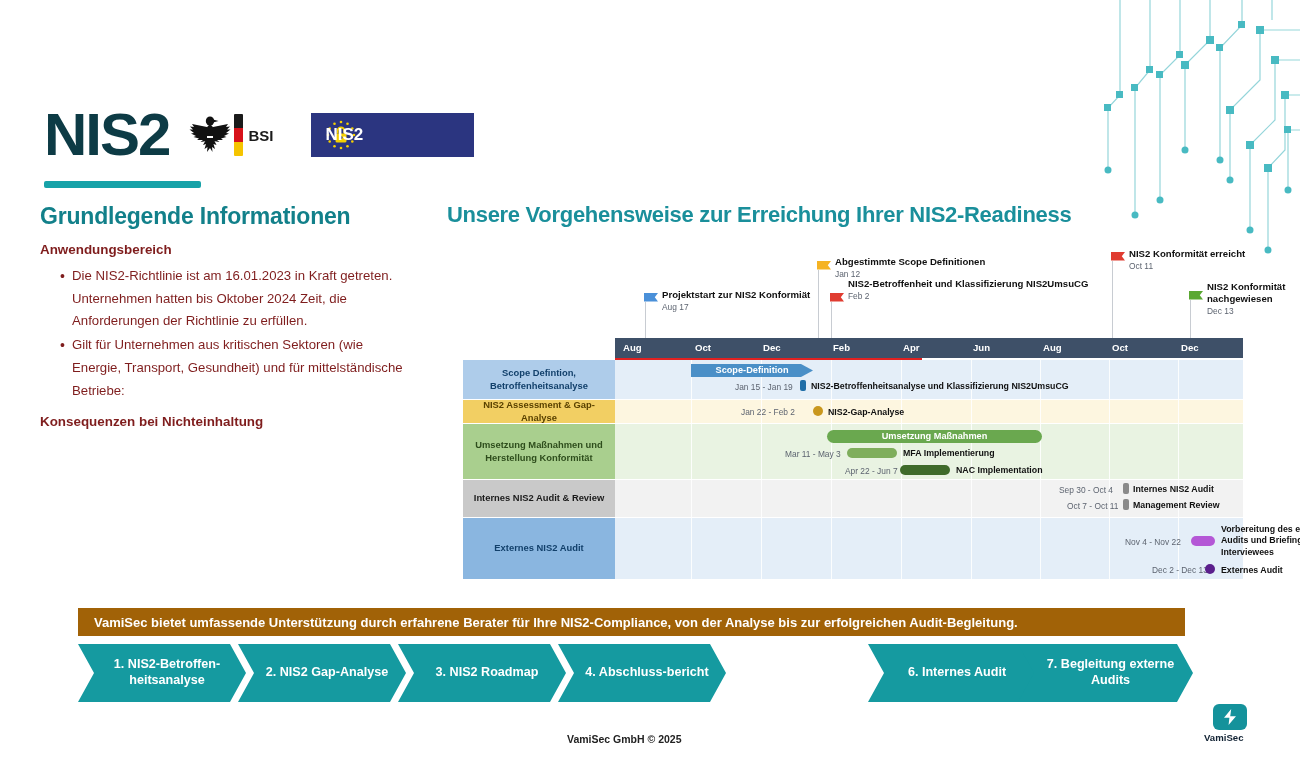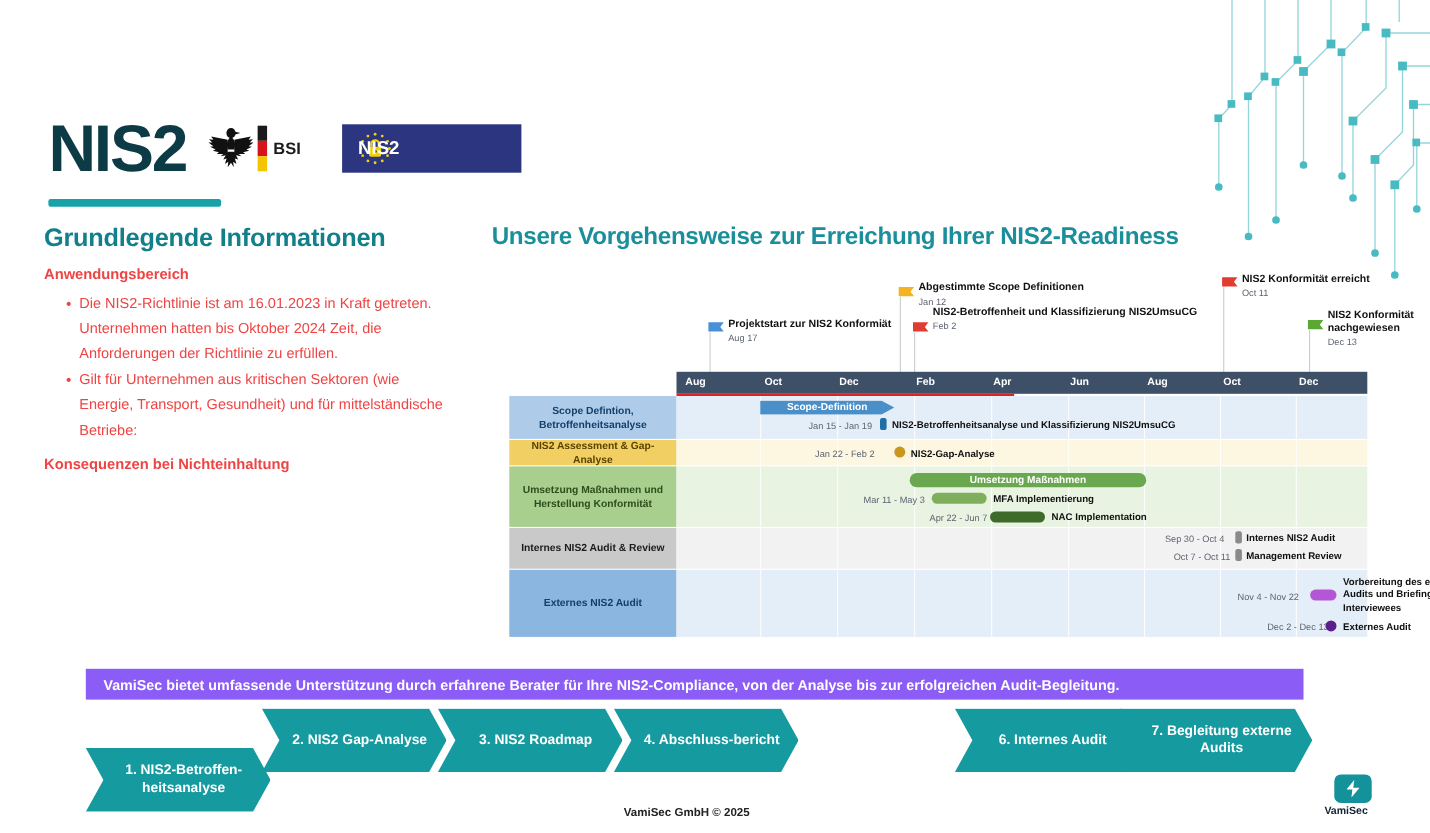--- a/index.html
+++ b/index.html
@@ -22,21 +22,21 @@
   .flagbar i:nth-child(1){background:#1a1a1a;}
   .flagbar i:nth-child(2){background:#d7121a;}
   .flagbar i:nth-child(3){background:#f5c400;}
   .bsi-text{font-size:15px;font-weight:bold;color:#1b1b1b;margin-left:2px;}
   .eu-badge{margin-left:24px;width:163px;height:44px;background:#2b3580;display:flex;align-items:center;gap:12px;padding:0 14px;box-sizing:border-box;}
   .eu-badge .lbl{color:#fff;font-size:17px;font-weight:bold;}
   .teal-rule{position:absolute;left:44px;top:181px;width:157px;height:7px;background:#17a2a8;border-radius:2px;}
 
   
   .h2-left{position:absolute;left:40px;top:203px;font-size:23px;font-weight:bold;color:#12808a;letter-spacing:-.2px;}
-  .left-body{position:absolute;left:40px;top:238px;width:372px;font-size:13.2px;line-height:1.72;color:#ef4444;}
+  .left-body{position:absolute;left:40px;top:238px;width:372px;font-size:13.2px;line-height:1.72;color:#7f1d1d;}
   .sub-h{font-weight:bold;font-size:13.4px;margin:0 0 2px 0;}
   .sub-h.second{margin-top:8px;}
   ul.lvl1{margin:4px 0 0 0;padding-left:20px;list-style:none;}
   ul.lvl1>li{position:relative;padding-left:12px;margin-bottom:1px;}
   ul.lvl1>li::before{content:"•";position:absolute;left:0;top:-1px;font-size:14px;}
   ul.lvl2{margin:0;padding-left:20px;list-style:none;}
   ul.lvl2>li{position:relative;padding-left:14px;}
   ul.lvl2>li::before{content:"◦";position:absolute;left:0;top:-1px;font-size:14px;}
 
   
@@ -66,21 +66,21 @@
   .bar.arrow{border-radius:0;}
   .bar .cap{position:absolute;left:0;right:0;text-align:center;font-size:9.2px;color:#ffffff;line-height:13px;font-weight:bold;}
   .pill{position:absolute;height:10px;border-radius:5px;}
   .dot{position:absolute;width:10px;height:10px;border-radius:50%;}
   .tiny{position:absolute;width:6px;height:11px;border-radius:2px;}
   .lbl{position:absolute;font-size:8.8px;font-weight:bold;color:#111;white-space:nowrap;line-height:1.3;}
   .lbl.wrap{white-space:normal;width:128px;}
   .dat{position:absolute;font-size:8.4px;color:#5d6470;white-space:nowrap;}
 
   
-  .banner{position:absolute;left:78px;top:608px;width:1107px;height:28px;background:#8b5cf6;
+  .banner{position:absolute;left:78px;top:608px;width:1107px;height:28px;background:#a16207;
           display:flex;align-items:center;padding-left:16px;box-sizing:border-box;}
   .banner span{color:#fff;font-size:13px;font-weight:bold;}
 
   .steps{position:absolute;left:78px;top:644px;width:1110px;height:58px;}
   .chev{position:absolute;top:0;height:58px;background:#159aa0;display:flex;align-items:center;justify-content:center;
         text-align:center;color:#fff;font-size:12.6px;font-weight:bold;line-height:1.25;padding:0 12px 0 22px;box-sizing:border-box;
         clip-path:polygon(0 0, calc(100% - 16px) 0, 100% 50%, calc(100% - 16px) 100%, 0 100%, 16px 50%);}
 
   .footer{position:absolute;left:567px;top:733px;font-size:10.5px;font-weight:bold;color:#222;}
   .vami{position:absolute;right:44px;top:704px;width:52px;text-align:left;}
@@ -366,21 +366,21 @@
         <div class="lbl" style="left:606px;top:47px;">Externes Audit</div>
       </div>
     </div>
   </div>
 
   <div class="banner">
     <span>VamiSec bietet umfassende Unterstützung  durch erfahrene Berater für Ihre NIS2-Compliance, von der Analyse bis zur erfolgreichen Audit-Begleitung.</span>
   </div>
 
   <div class="steps">
-    <div class="chev" style="left:0px;width:168px;margin-top:36px;">1. NIS2-Betroffen-heitsanalyse</div>
+    <div class="chev" style="left:0px;width:168px;">1. NIS2-Betroffen-heitsanalyse</div>
     <div class="chev" style="left:160px;width:168px;">2. NIS2 Gap-Analyse</div>
     <div class="chev" style="left:320px;width:168px;">3. NIS2 Roadmap</div>
     <div class="chev" style="left:480px;width:168px;">4. Abschluss-bericht</div>
     <div class="chev" style="left:790px;width:168px;">6. Internes Audit</div>
     <div class="chev" style="left:940px;width:175px;">7. Begleitung externe Audits</div>
   </div>
 
   <div class="footer">VamiSec GmbH © 2025</div>
 
   <div class="vami">

